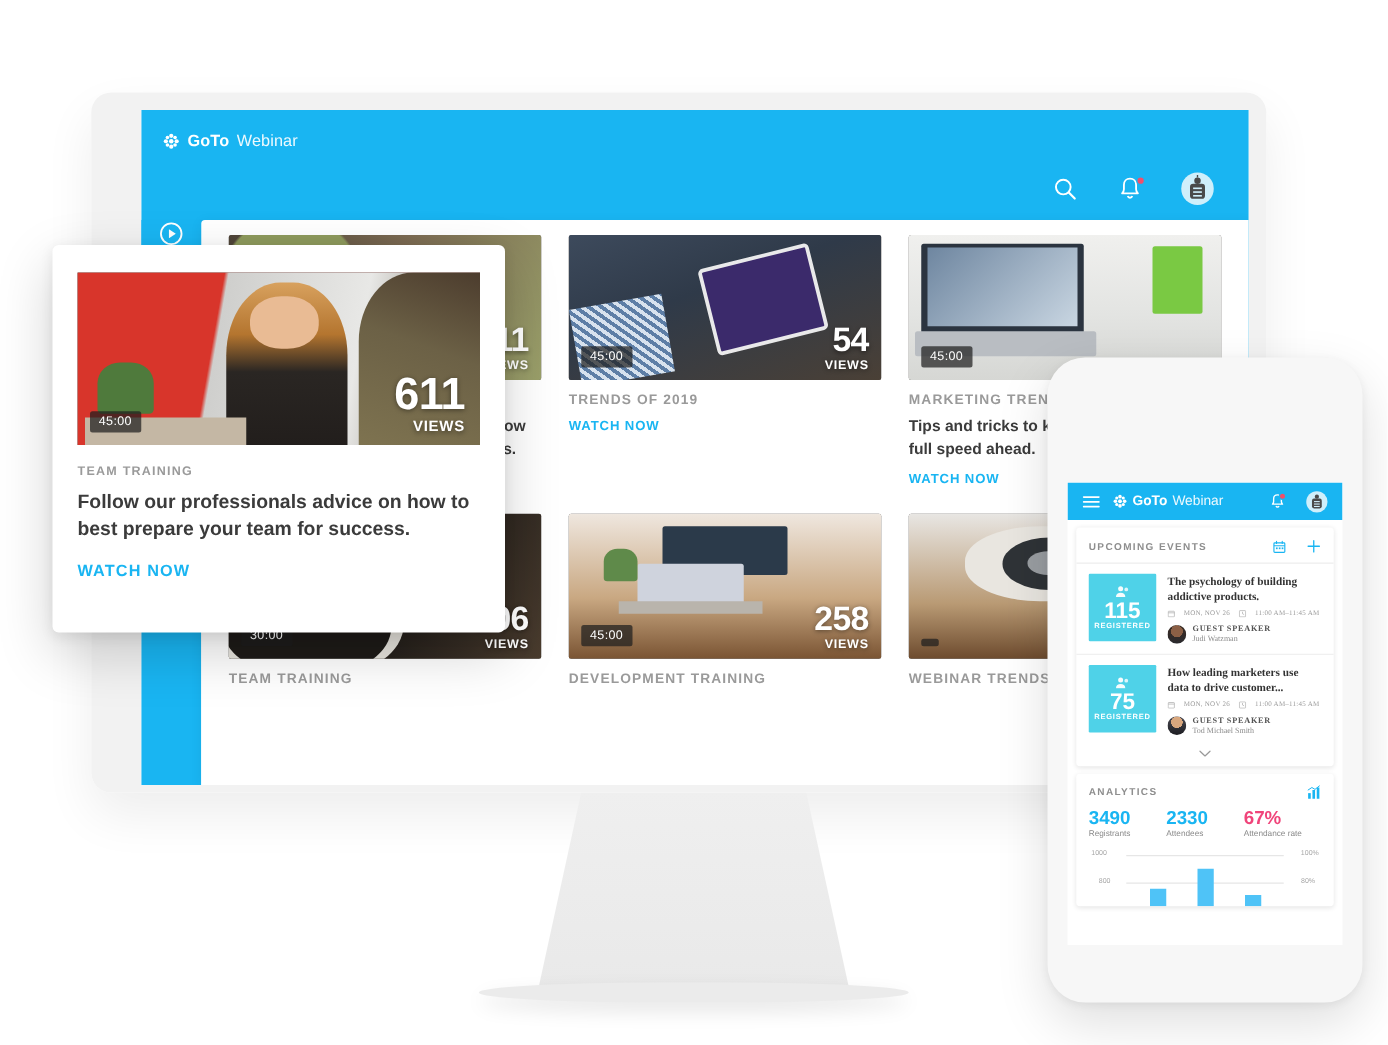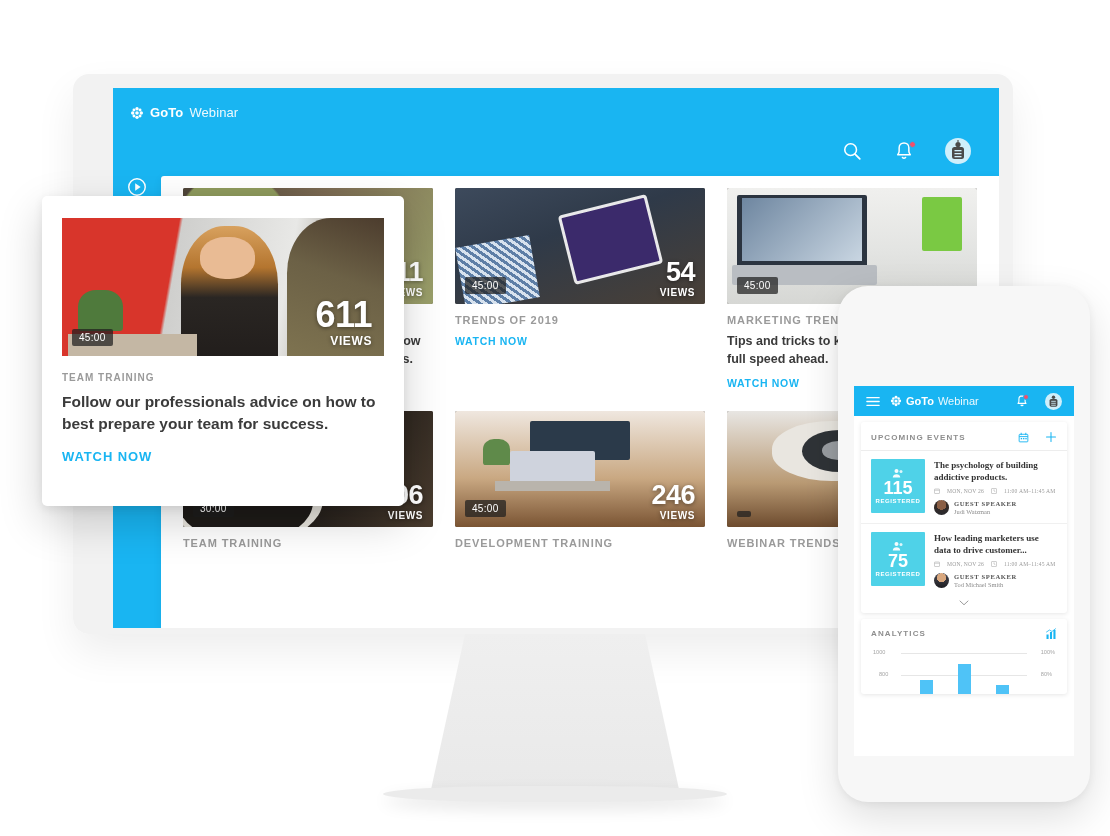--- a/index.html
+++ b/index.html
@@ -360,21 +360,21 @@
         <div class="card">
           <div class="thumb">
             <div class="ph" style="background:
               linear-gradient(180deg,#efe7df 0%,#c9a882 58%,#7a5433 100%);"></div>
             <div style="position:absolute;left:30%;top:8%;width:40%;height:34%;background:#2b3a4a;border-radius:2px;"></div>
             <div style="position:absolute;left:22%;top:34%;width:34%;height:28%;background:#cfd3dd;border-radius:2px;"></div>
             <div style="position:absolute;left:16%;top:60%;width:46%;height:9%;background:#b9b4ac;"></div>
             <div style="position:absolute;left:11%;top:24%;width:11%;height:22%;background:#5f8a4a;border-radius:40% 40% 10% 10%;"></div>
             <div class="dur">45:00</div>
             <div class="viewbox">
-              <div class="viewnum">246</div>
+              <div class="viewnum">258</div>
               <div class="viewlbl">VIEWS</div>
             </div>
           </div>
           <div class="cat">DEVELOPMENT TRAINING</div>
           <div class="ctitle"></div>
           <div class="cwatch"></div>
         </div>
 
         <div class="card">
           <div class="thumb">
@@ -568,20 +568,34 @@
         <svg class="an-ico" viewBox="0 0 24 24">
           <g fill="#19b5f2">
             <rect x="3" y="13" width="4.2" height="9"></rect>
             <rect x="9.9" y="8" width="4.2" height="14"></rect>
             <rect x="16.8" y="4" width="4.2" height="18"></rect>
           </g>
           <path d="M3 8 L9 4 L14 7 L21 1.5" fill="none" stroke="#19b5f2" stroke-width="1.6" stroke-linecap="round"></path>
         </svg>
       </div>
 
+      <div class="an-stats">
+        <div class="an-stat">
+          <div class="an-val blue">3490</div>
+          <div class="an-lbl">Registrants</div>
+        </div>
+        <div class="an-stat">
+          <div class="an-val blue">2330</div>
+          <div class="an-lbl">Attendees</div>
+        </div>
+        <div class="an-stat">
+          <div class="an-val pink">67%</div>
+          <div class="an-lbl">Attendance rate</div>
+        </div>
+      </div>
 
       <div class="an-chart">
         <div class="gl" style="top:7px;"></div>
         <div class="gl" style="top:29px;"></div>
         <div class="ax" style="left:2px;top:3px;">1000</div>
         <div class="ax" style="left:8px;top:25px;">800</div>
         <div class="ax" style="right:2px;top:3px;">100%</div>
         <div class="ax" style="right:5px;top:25px;">80%</div>
         <div class="bars">
           <div class="bar" style="height:14px;"></div>

